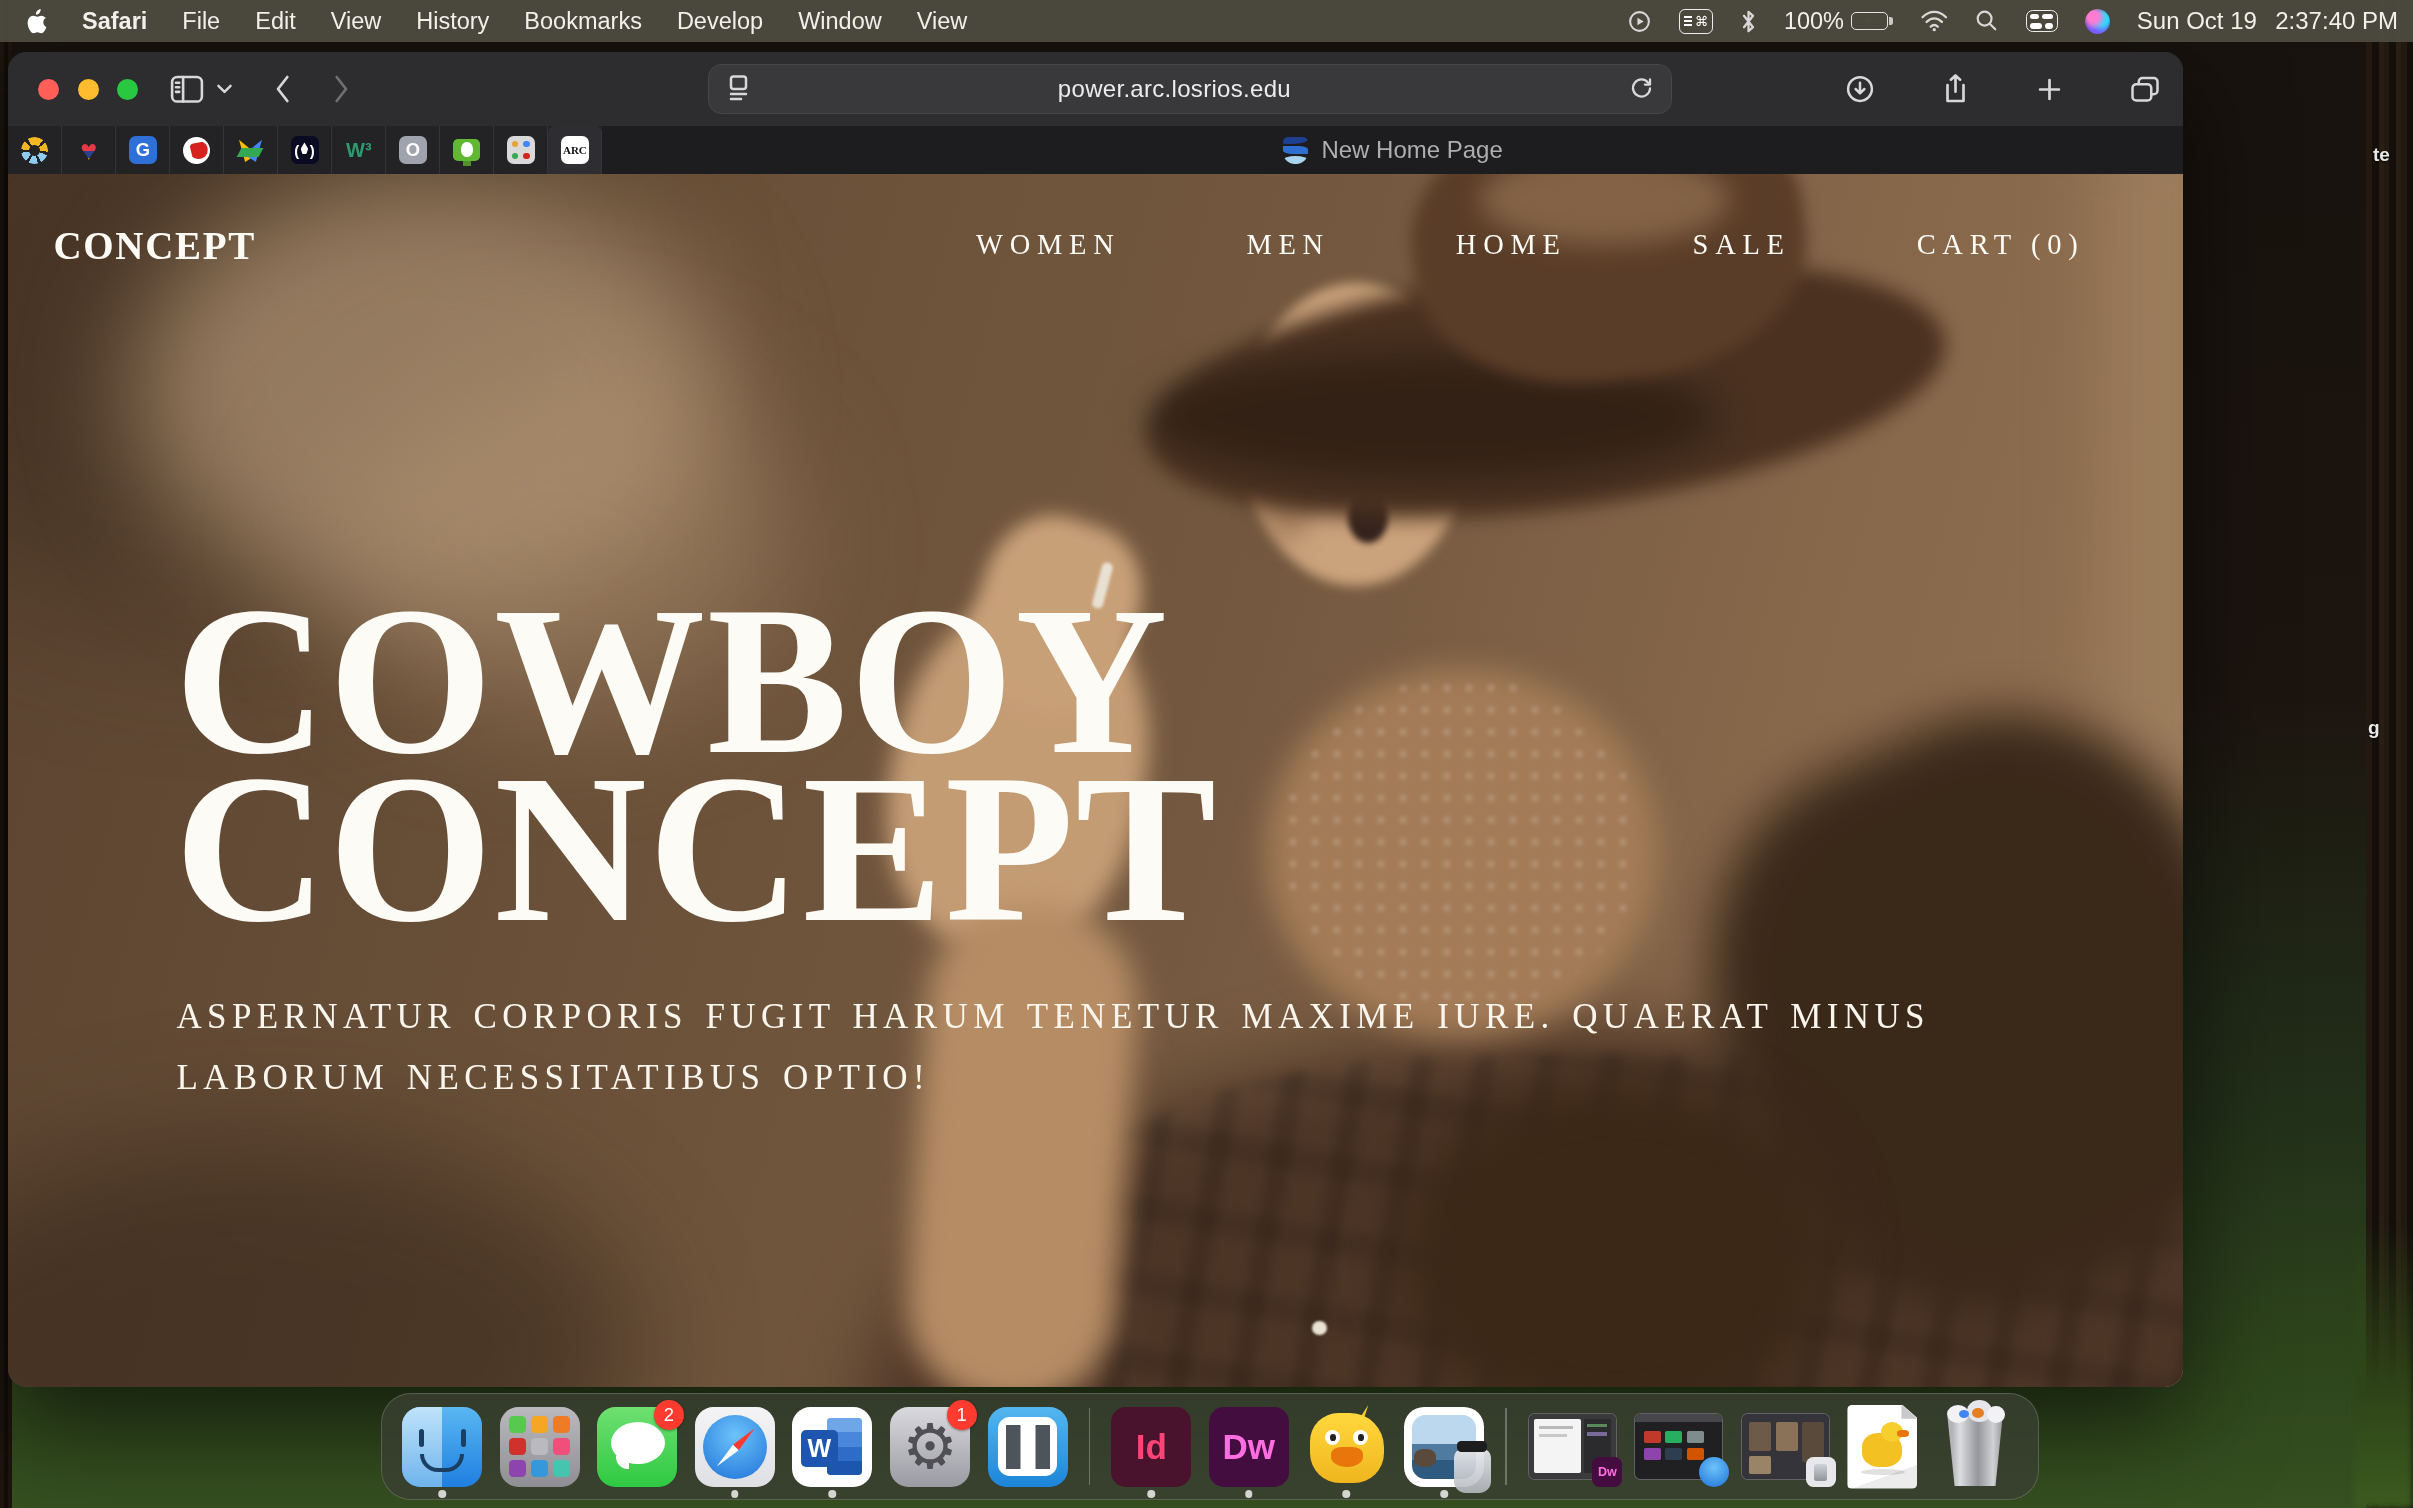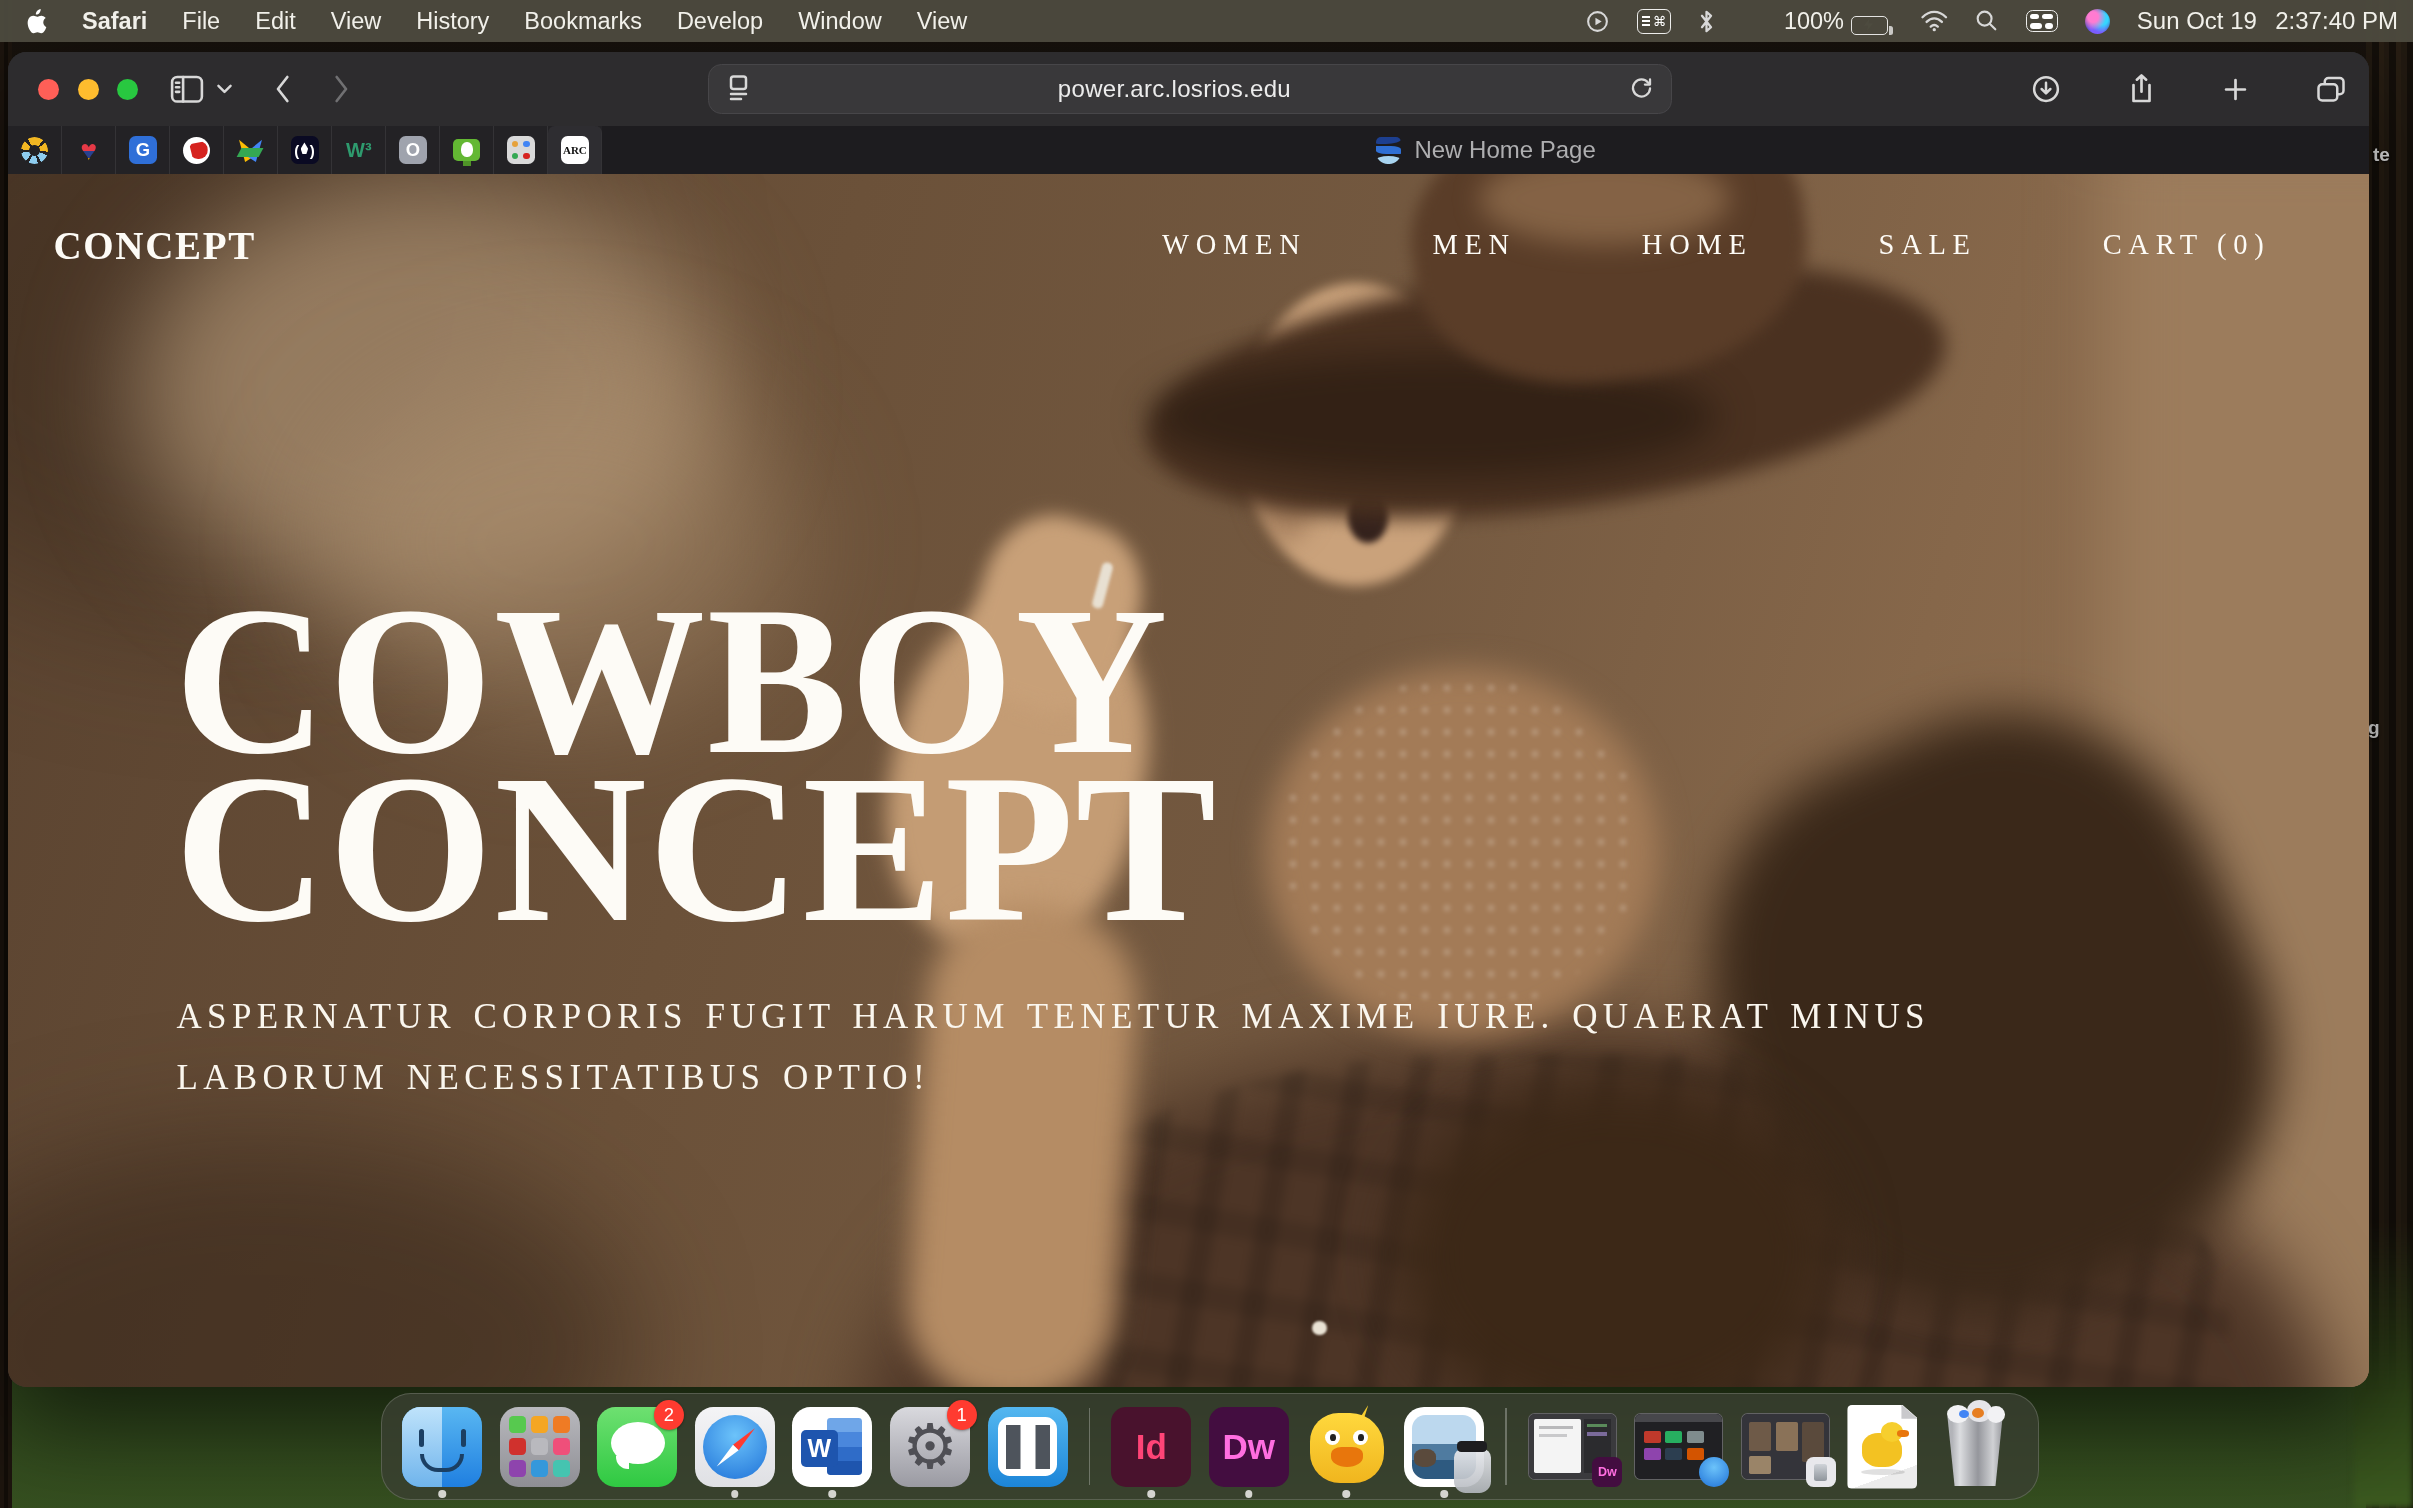--- a/index.html
+++ b/index.html
@@ -17,21 +17,21 @@
     background:linear-gradient(180deg,rgba(40,60,22,0) 0%,#2f4518 60%,#3c5b20 100%); filter:blur(3.4px); }
   .frag { position:absolute; color:#e9e9e9; font-size:19px; font-weight:700; text-shadow:0 0.8px 2.5px rgba(0,0,0,.8); }
   
   .menubar { position:absolute; left:0; top:0; width:2413px; height:42px;
     background:rgba(77,75,63,.95); display:flex; align-items:center; color:#f1f0ea; font-size:23.5px; z-index:40; }
   .menubar .left { display:flex; align-items:center; gap:35px; padding-left:25px; }
   .menubar .right{ margin-left:auto; display:flex; align-items:center; gap:27px; padding-right:15px; }
   .menubar .appname { font-weight:700; }
   .mb-ico { display:flex; align-items:center; justify-content:center; }
   .mb-ico svg { display:block; }
-  .batt { display:flex; align-items:flex-end; gap:6.7px;margin-left:42px; }
+  .batt { display:flex; align-items:center; gap:6.7px; }
   .batt-body { position:relative; width:37px; height:18.4px; border:1.7px solid rgba(255,255,255,.85); border-radius:5px; padding:1.7px; }
   .batt-fill { width:100%; height:100%; background:#fff; border-radius:1.7px;
     clip-path:polygon(0 0,100% 0,100% 100%,0 100%); }
   .batt-bolt { position:absolute; left:11px; top:0.8px; width:11.7px; height:13.4px; background:#4d4b3f;
     clip-path:polygon(60% 0,10% 58%,45% 58%,35% 100%,90% 40%,52% 40%); }
   .batt-nub { width:3.4px; height:8.4px; background:rgba(255,255,255,.7); border-radius:0 2.5px 2.5px 0; margin-left:-5px; }
   .siri { width:25px; height:25px; border-radius:50%;
     background:radial-gradient(circle at 32% 32%,#ff7bd1 0 22%,rgba(255,123,209,0) 55%),
                radial-gradient(circle at 68% 40%,#35d6ff 0 26%,rgba(53,214,255,0) 60%),
                radial-gradient(circle at 50% 75%,#7a5cff 0 30%,rgba(122,92,255,0) 65%),
@@ -41,21 +41,21 @@
   .cc-ico i:nth-child(1){ left:3.4px; top:2.5px; width:8.4px; height:5.9px; }
   .cc-ico i:nth-child(2){ right:3.4px; top:2.5px; width:11.7px; height:5.9px; border-radius:3.4px; }
   .cc-ico i:nth-child(3){ left:3.4px; bottom:2.5px; width:11.7px; height:5.9px; border-radius:3.4px; }
   .cc-ico i:nth-child(4){ right:3.4px; bottom:2.5px; width:8.4px; height:5.9px; }
   .kbd-badge { width:34px; height:25px; border:1.7px solid rgba(255,255,255,.9); border-radius:5.9px;
     color:#fff; font-size:13.4px; display:flex; align-items:center; justify-content:center; gap:2.5px; }
   .kbd-badge .lines { display:flex; flex-direction:column; gap:2.5px; }
   .kbd-badge .lines i { width:8.4px; height:1.7px; background:#fff; display:block; }
   .mtime { font-size:24px; display:flex; gap:18.4px; }
   
-  .window { position:absolute; left:8.4px; top:52px; width:2361px; height:1335px;
+  .window { position:absolute; left:8.4px; top:52px; width:2175px; height:1335px;
     border-radius:18.4px; overflow:hidden; box-shadow:0 34px 101px rgba(0,0,0,.6); z-index:10;
     background:#2d2c2e; }
   .toolbar { position:relative; height:74px; background:#2d2c2e; display:flex; align-items:center; }
   .tl { display:flex; gap:18.4px; padding-left:30px; }
   .tl i { width:21px; height:21px; border-radius:50%; display:block; }
   .tl .r{ background:#ff5f57; } .tl .y{ background:#febc2e; } .tl .g{ background:#28c840; }
   .tb-ico { margin-left:32px; display:flex; align-items:center; color:#d8d8d8; }
   .tb-ico.dim { color:#707072; }
   .urlfield { position:absolute; left:700px; top:11.7px; width:964px; height:50px; background:#39383a;
     border:0.8px solid #474649; border-radius:13.4px; display:flex; align-items:center; color:#ececec; }

